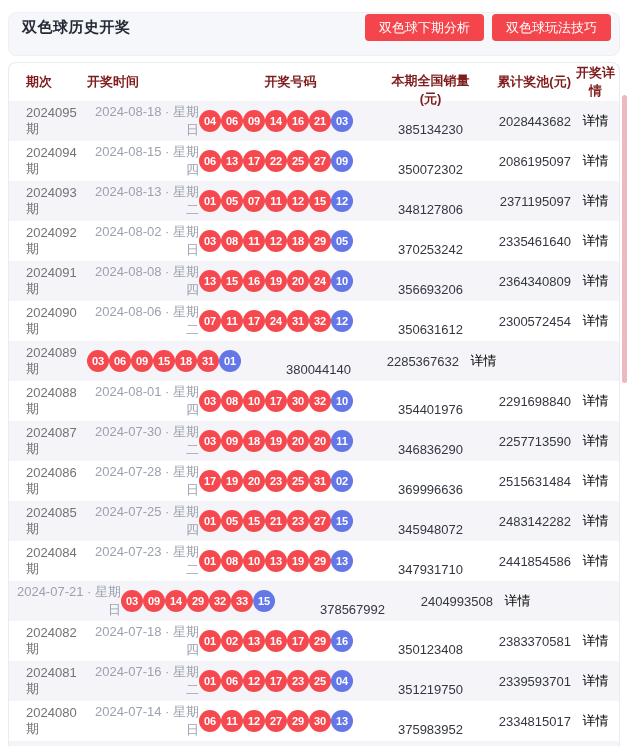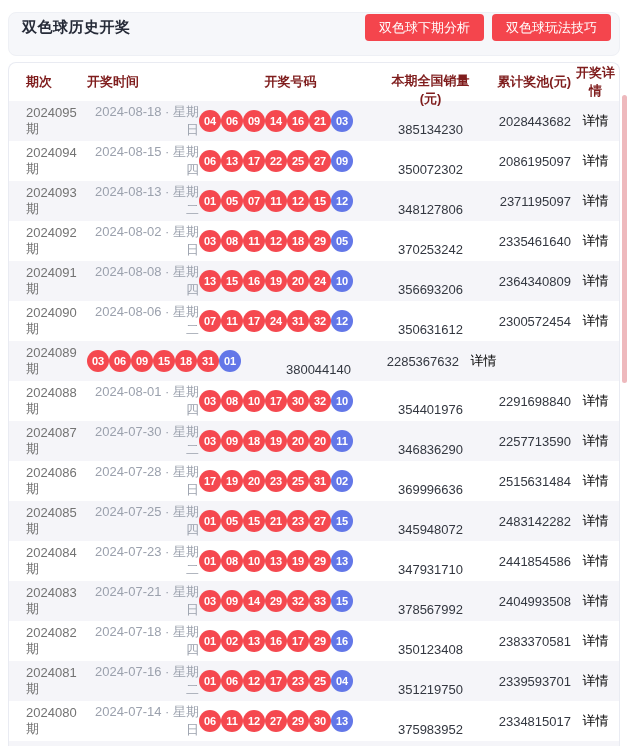--- a/index.html
+++ b/index.html
@@ -327,21 +327,20 @@
           </span>
     </div>
     <div class="col c-sales">347931710</div>
     <div class="col c-pool">2441854586</div>
     <div class="col c-detail">
       <a class="detail-link">详情</a>
     </div>
   </div>
 
   <div class="trow">
-    <div class="col c-period">2024083期</div>
     <div class="col c-date">2024-07-21 · 星期日</div>
     <div class="col c-balls">
       <span class="balls-wrap">
             <span class="ball red">03</span>
             <span class="ball red">09</span>
             <span class="ball red">14</span>
             <span class="ball red">29</span>
             <span class="ball red">32</span>
             <span class="ball red">33</span>
             <span class="ball blue">15</span>

